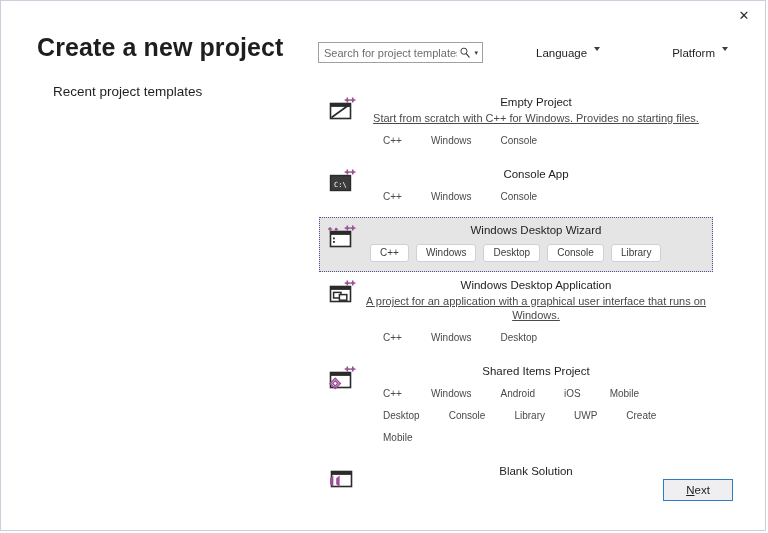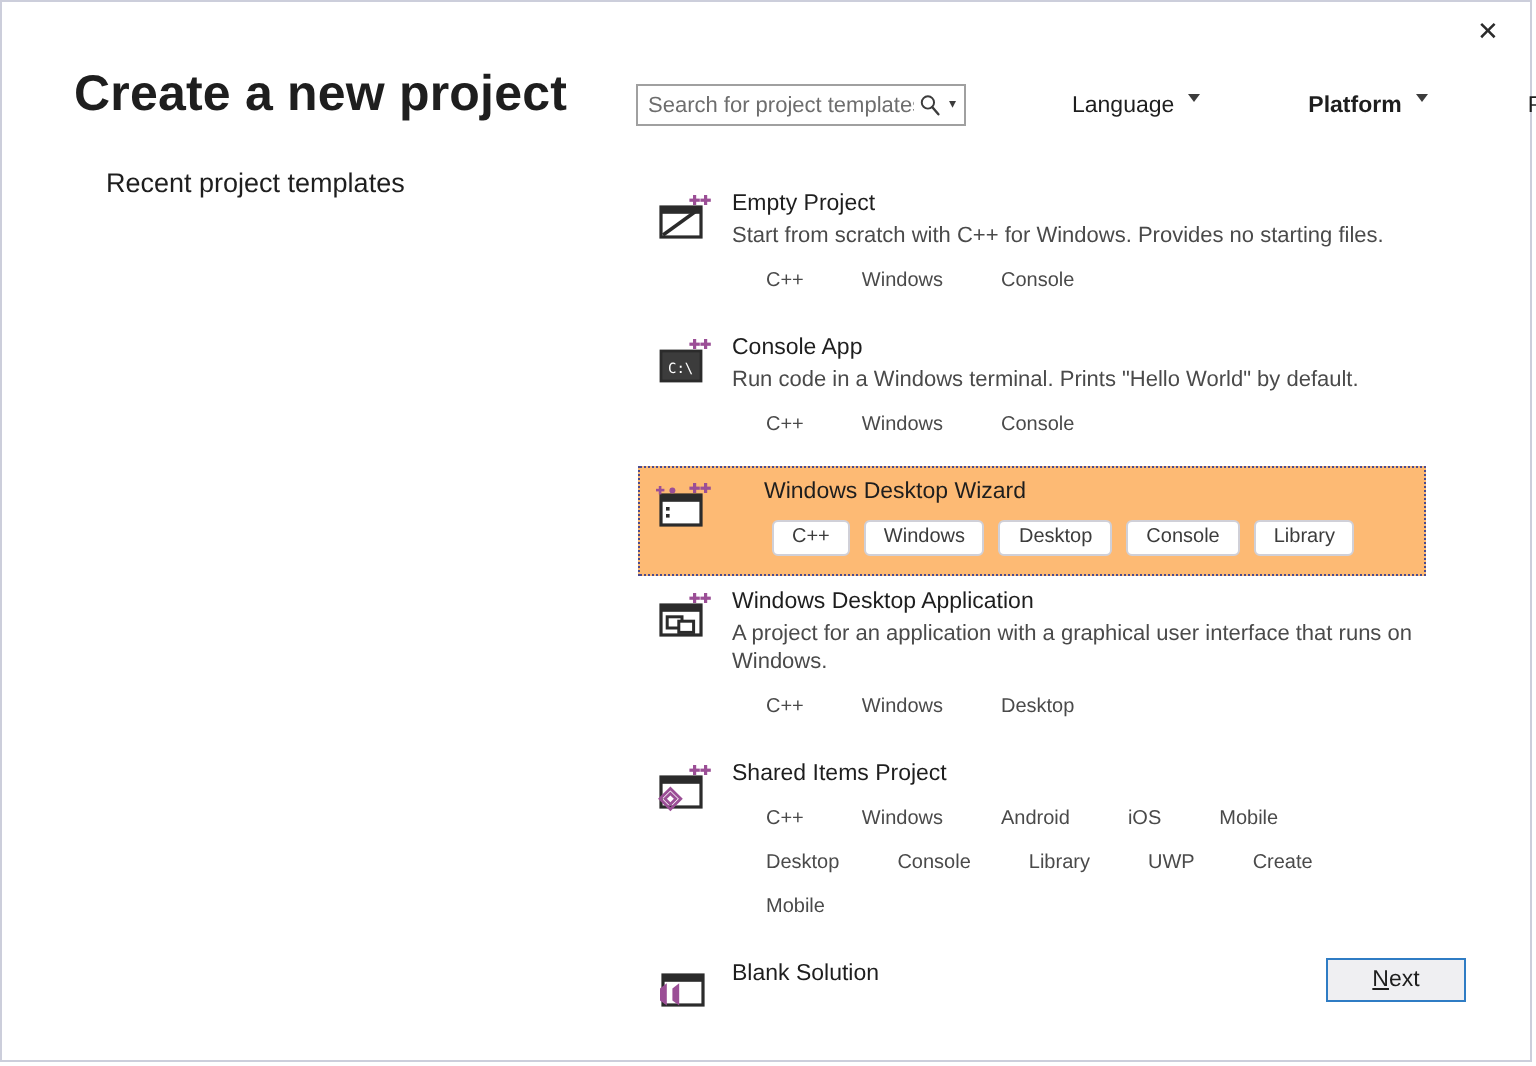--- a/index.html
+++ b/index.html
@@ -113,62 +113,62 @@
     white-space: nowrap;
   }
   .filter .caret {
     margin-left: 7px;
     width: 0; height: 0;
     border-left: 3.5px solid transparent;
     border-right: 3.5px solid transparent;
     border-top: 4px solid #3c3c3c;
   }
   .f-language { margin-left: 53px; }
-  .f-platform { margin-left: 54px; font-weight: bold; }
+  .f-platform { margin-left: 72px; }
   .f-projtype { margin-left: 50px; }
 
   
   .list {
     position: absolute;
     left: 318px;
     top: 88px;
     width: 394px;
     height: 373px;
   }
   .tpl {
     position: relative;
     display: flex;
     padding: 5px 6px 6px 6px;
     box-sizing: border-box;
     border: 1px solid transparent;
     cursor: default;
   }
   .tpl.selected {
-    background: #fdba74;
+    background: #e5e5e5;
     border: 1px dotted #4b4b8f;
-    gap: 16px;
   }
   .tpl-icon {
     flex: none;
     width: 28px;
     height: 28px;
     margin: 1px 10px 0 2px;
     position: relative;
   }
-  .tpl-body { flex: 1 1 auto; min-width: 0; }
+  .tpl-body { flex: 1 1 auto; min-width: 0; text-align: center; }
   .tpl-name {
     font-size: 11.5px;
     color: #1e1e1e;
     line-height: 14px;
     margin-bottom: 2px;
   }
   .tpl-desc {
     font-size: 11px;
     color: #4a4a4a;
     line-height: 14px;
+    text-decoration: underline;
   }
   .tags {
     display: flex;
     flex-wrap: wrap;
     margin-top: 7px;
     margin-left: 12px;
   }
   .tag {
     font-size: 10px;
     color: #4a4a4a;
@@ -284,21 +284,20 @@
             <g fill="#9b4f96">
               <rect x="18.5" y="1.5" width="1.6" height="5"></rect>
               <rect x="16.7" y="3.3" width="5.2" height="1.6"></rect>
               <rect x="24.0" y="1.5" width="1.6" height="5"></rect>
               <rect x="22.2" y="3.3" width="5.2" height="1.6"></rect>
             </g>
           </svg>
         </div>
         <div class="tpl-body">
           <div class="tpl-name">Console App</div>
-          <div class="tpl-desc">Run code in a Windows terminal. Prints "Hello World" by default.</div>
           <div class="tags">
             <span class="tag">C++</span>
             <span class="tag">Windows</span>
             <span class="tag">Console</span>
           </div>
         </div>
       </div>
       <div class="tpl selected">
         <div class="tpl-icon">
           <svg viewBox="0 0 28 28" class="ic">

